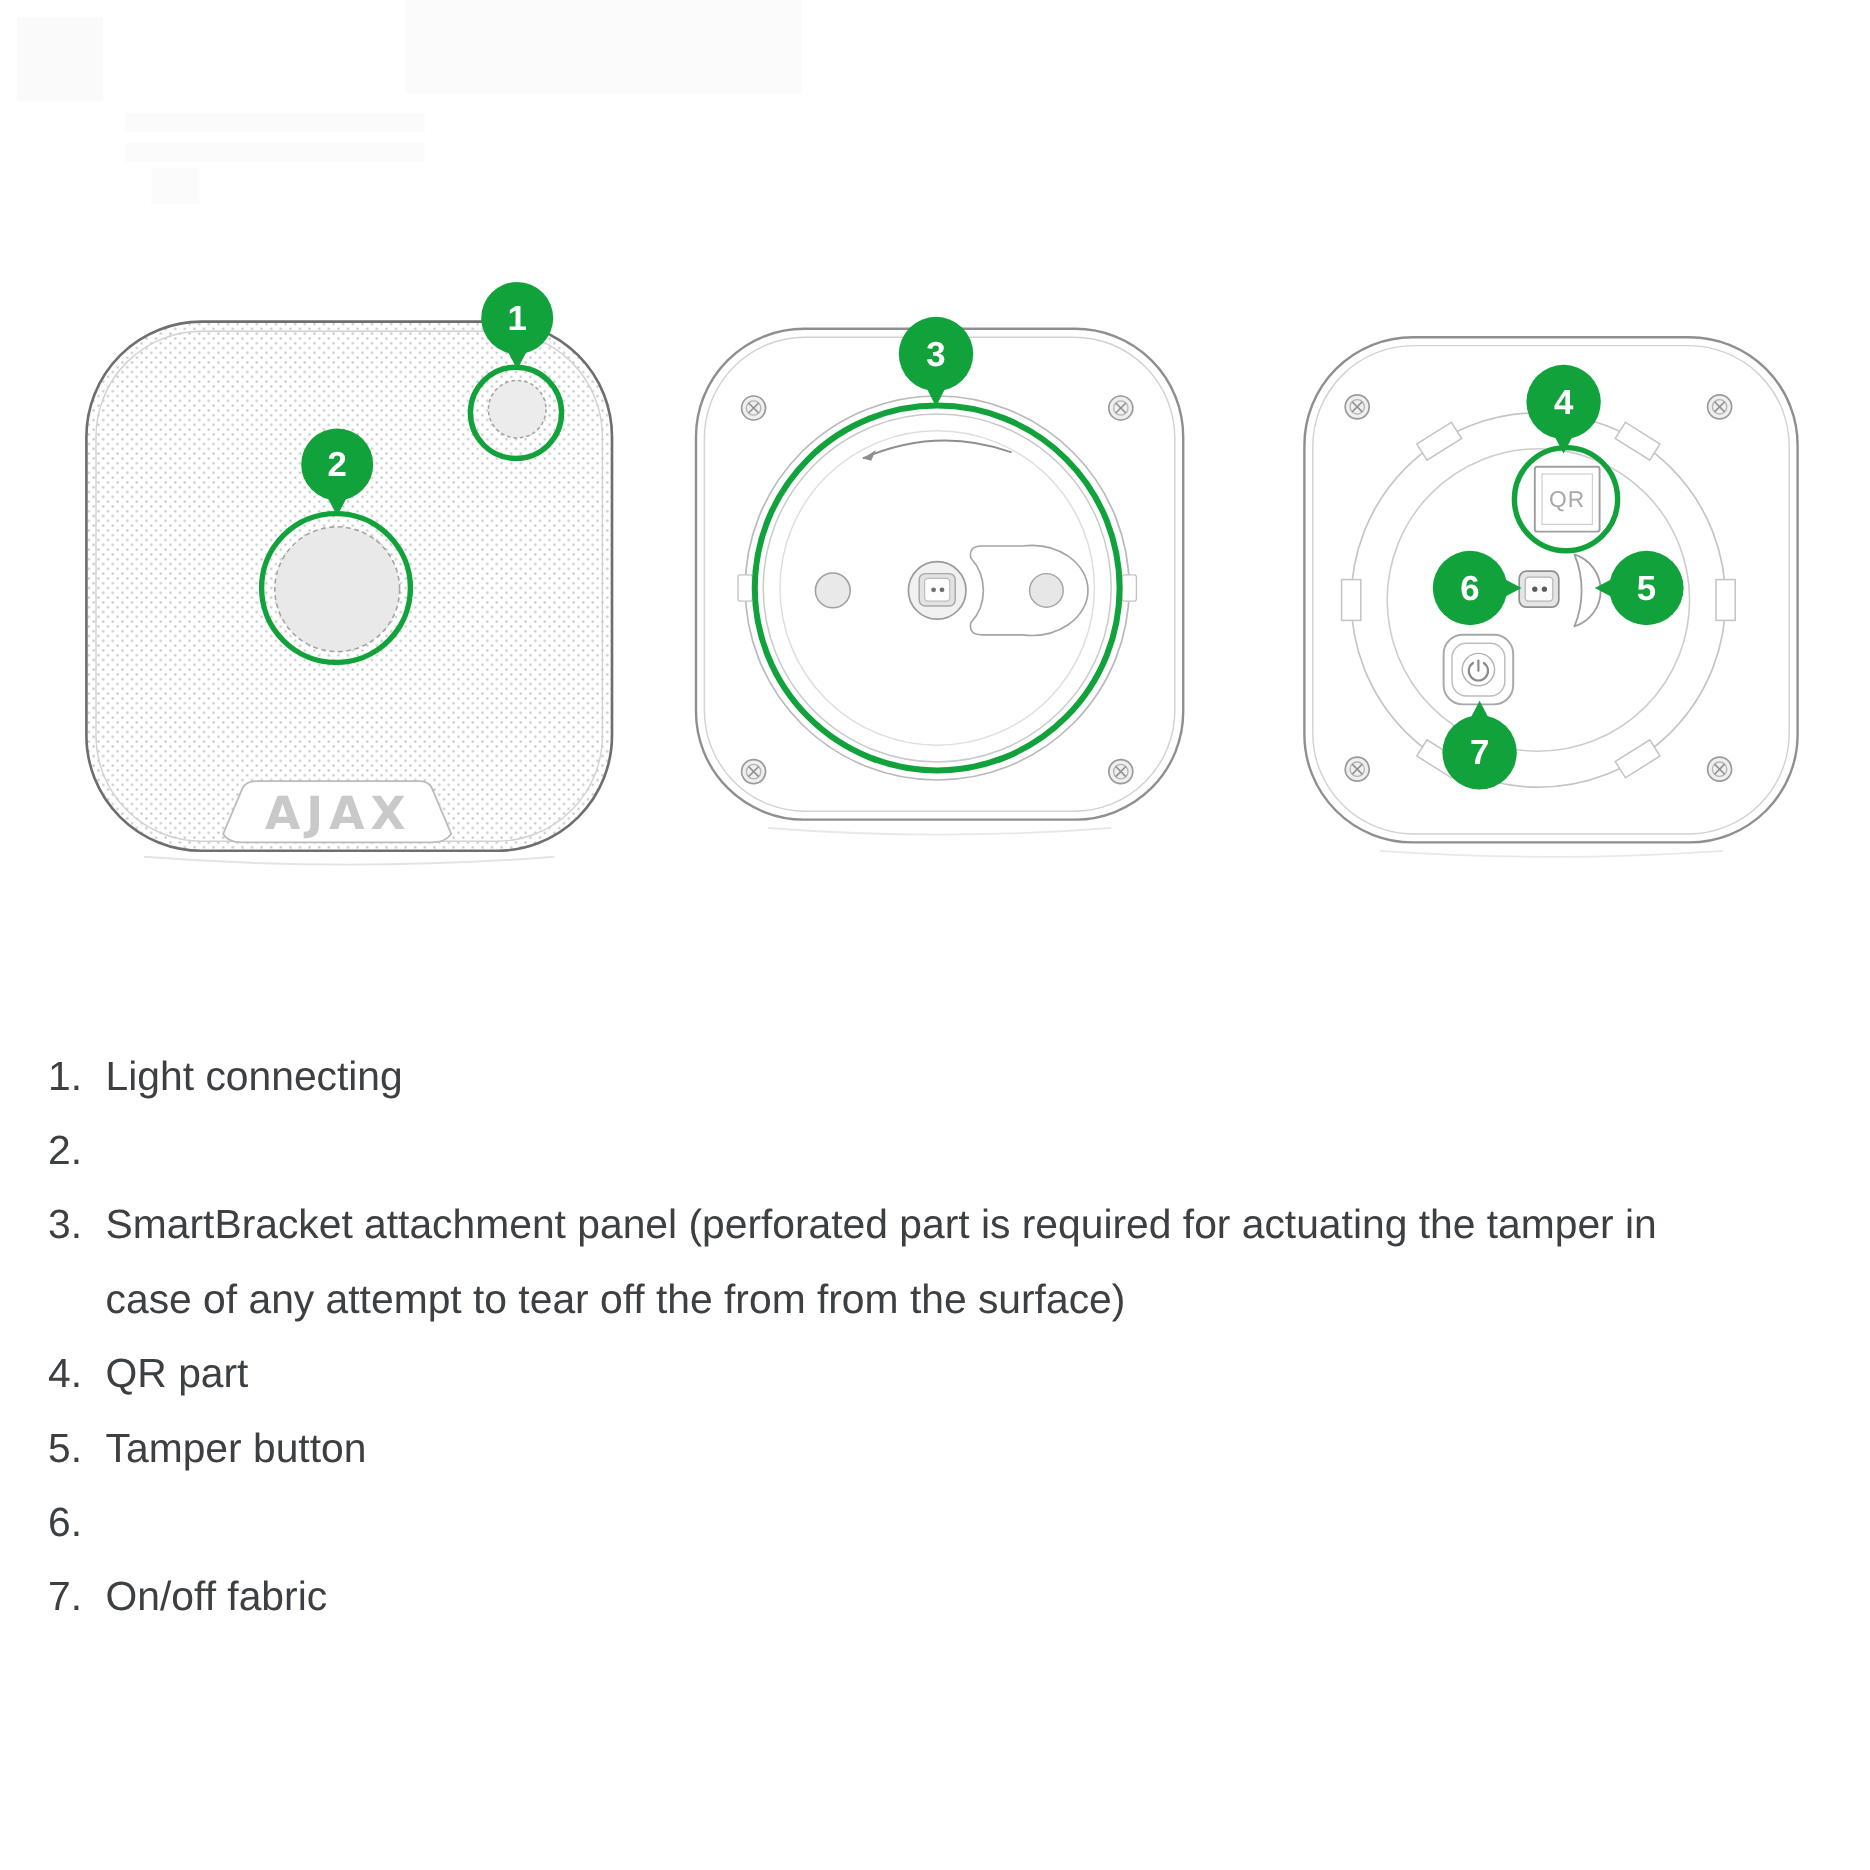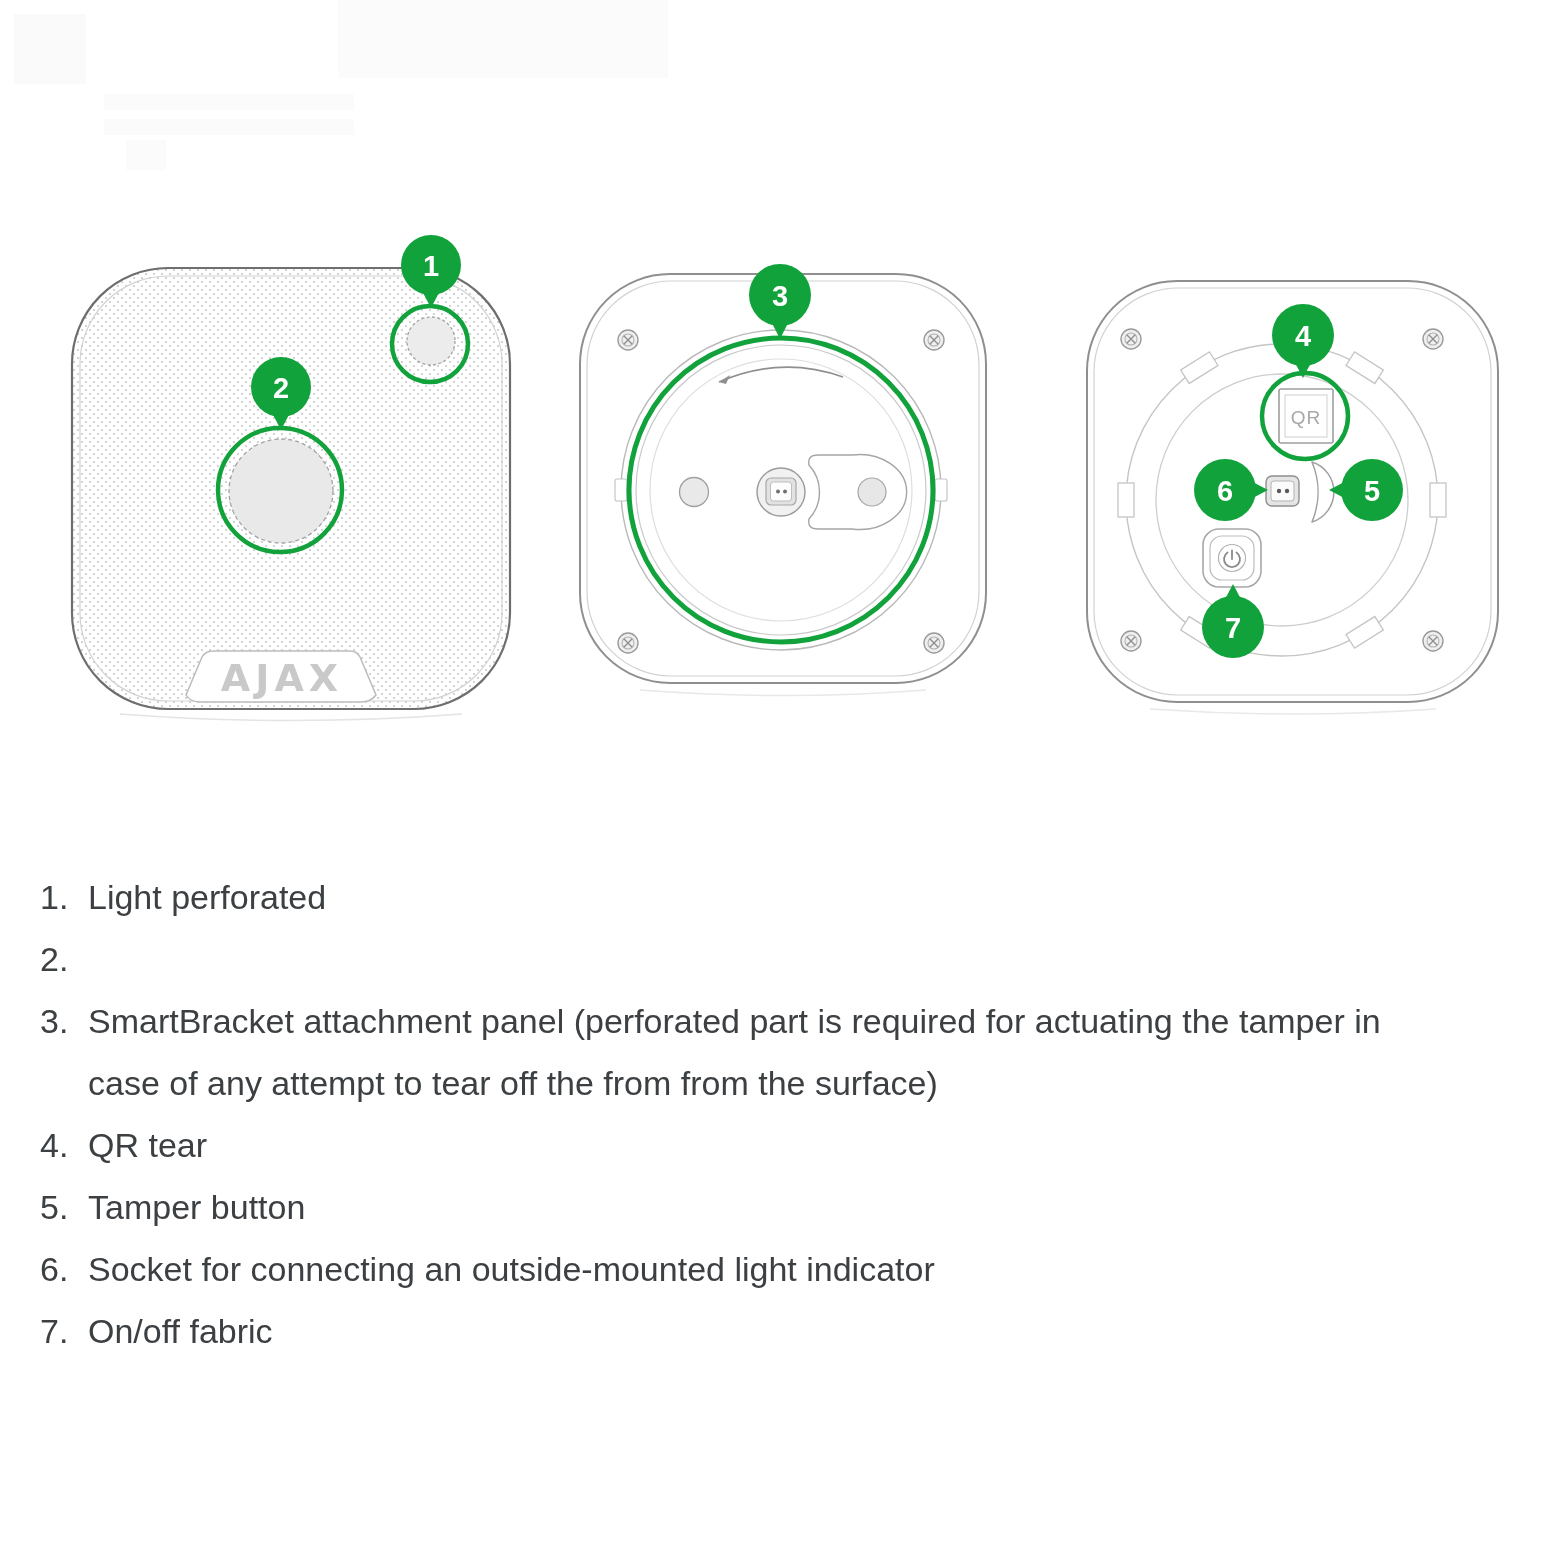--- a/index.html
+++ b/index.html
@@ -195,40 +195,39 @@
     <g>
       <path class="callout-tail" d="M1222,605 L1233,584 L1244,605 Z"></path>
       <circle class="callout-circle" cx="1233" cy="627" r="31"></circle>
       <text class="callout-num" x="1233" y="628" text-anchor="middle" dominant-baseline="central">7</text>
     </g>
   </svg>
 
   <ol class="legend">
     <li>
         <span class="num">1.</span>
-        <span class="txt">Light perforated</span>
+        <span class="txt">Light connecting</span>
       </li>
     <li>
         <span class="num">2.</span>
       </li>
     <li>
         <span class="num">3.</span>
         <span class="txt">SmartBracket attachment panel (perforated part is required for actuating the tamper in case of any attempt to tear off the from from the surface)</span>
       </li>
     <li>
         <span class="num">4.</span>
-        <span class="txt">QR tear</span>
+        <span class="txt">QR part</span>
       </li>
     <li>
         <span class="num">5.</span>
         <span class="txt">Tamper button</span>
       </li>
     <li>
         <span class="num">6.</span>
-        <span class="txt">Socket for connecting an outside-mounted light indicator</span>
       </li>
     <li>
         <span class="num">7.</span>
         <span class="txt">On/off fabric</span>
       </li>
   </ol>
 
 </div>
 
 </body></html>

